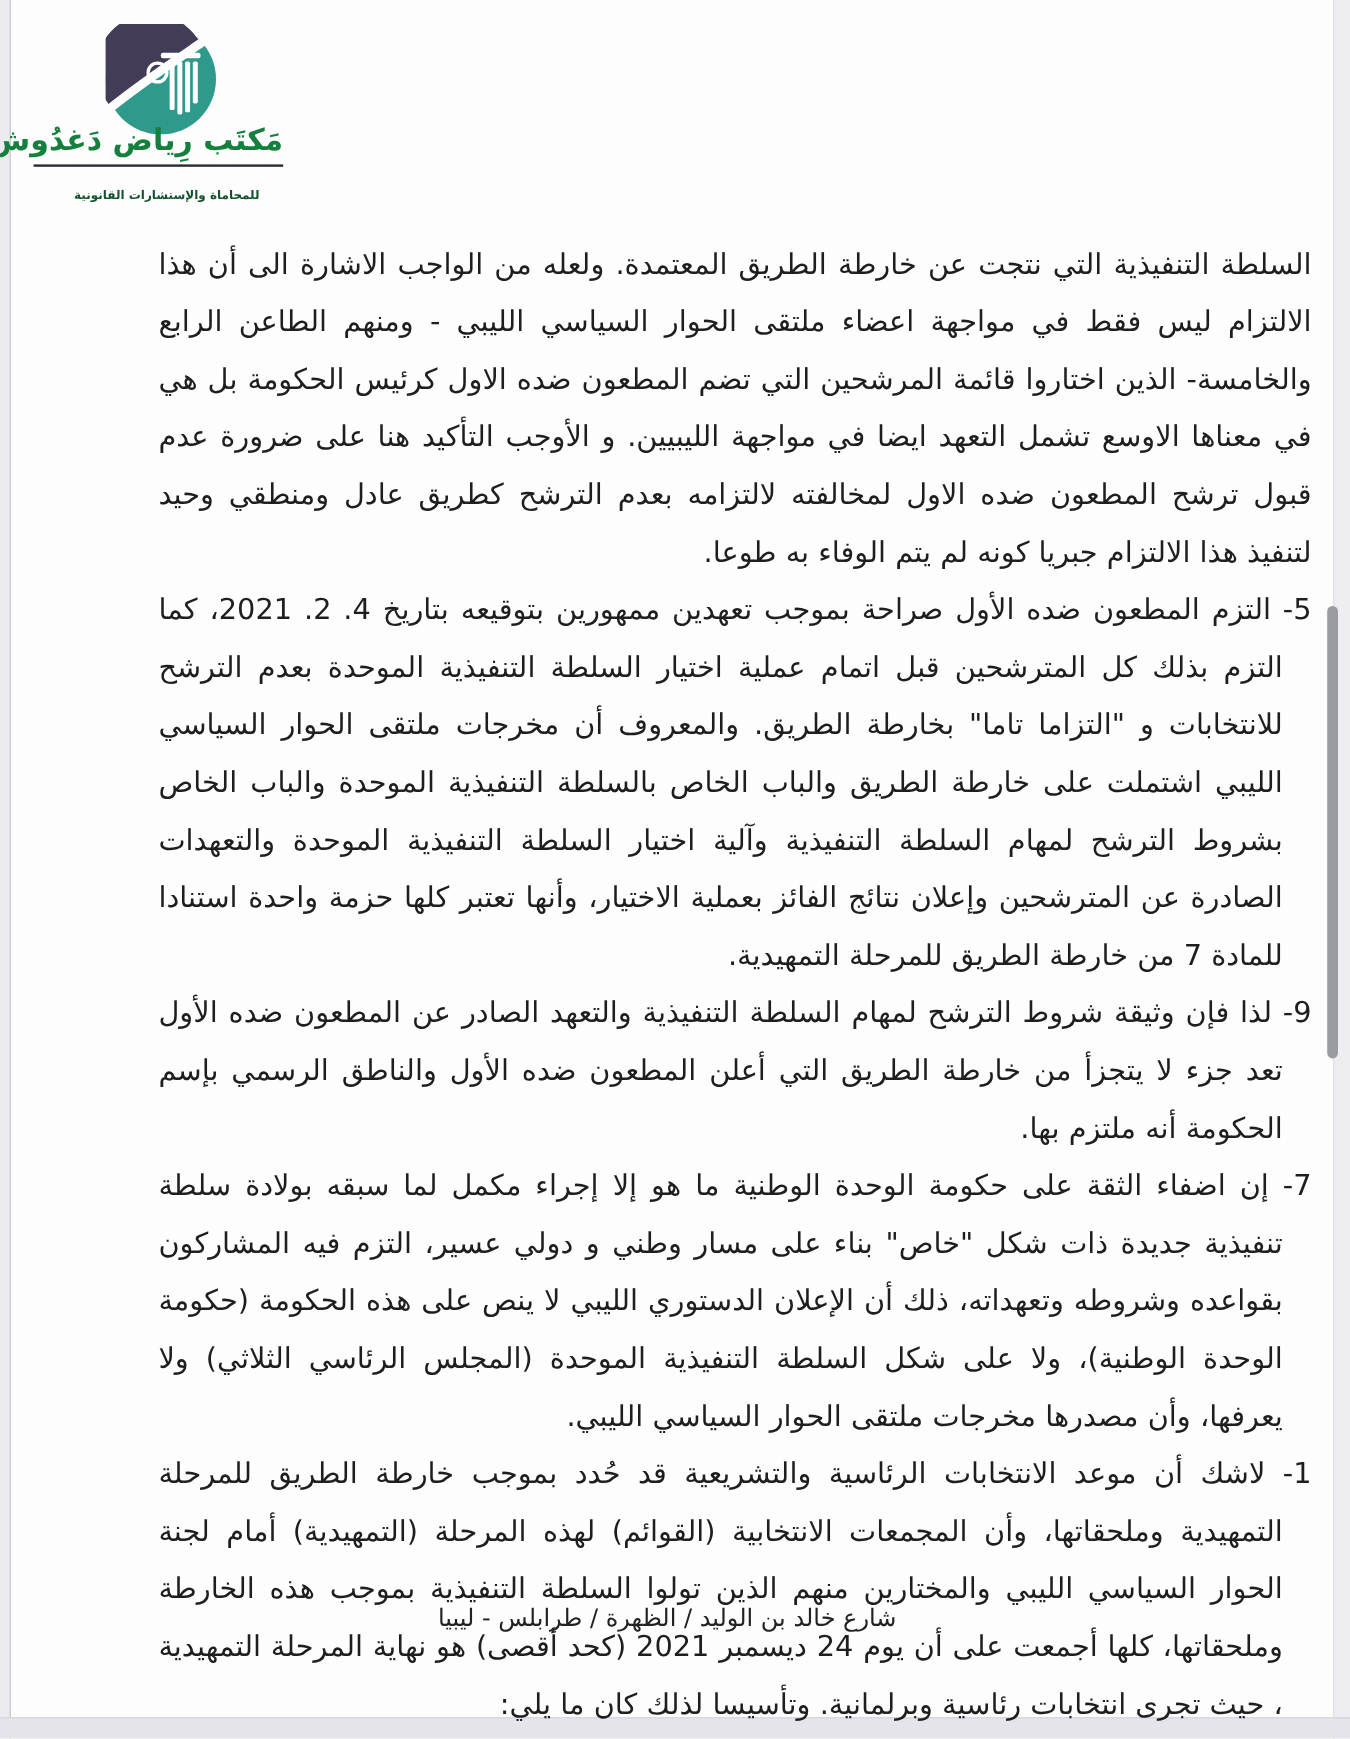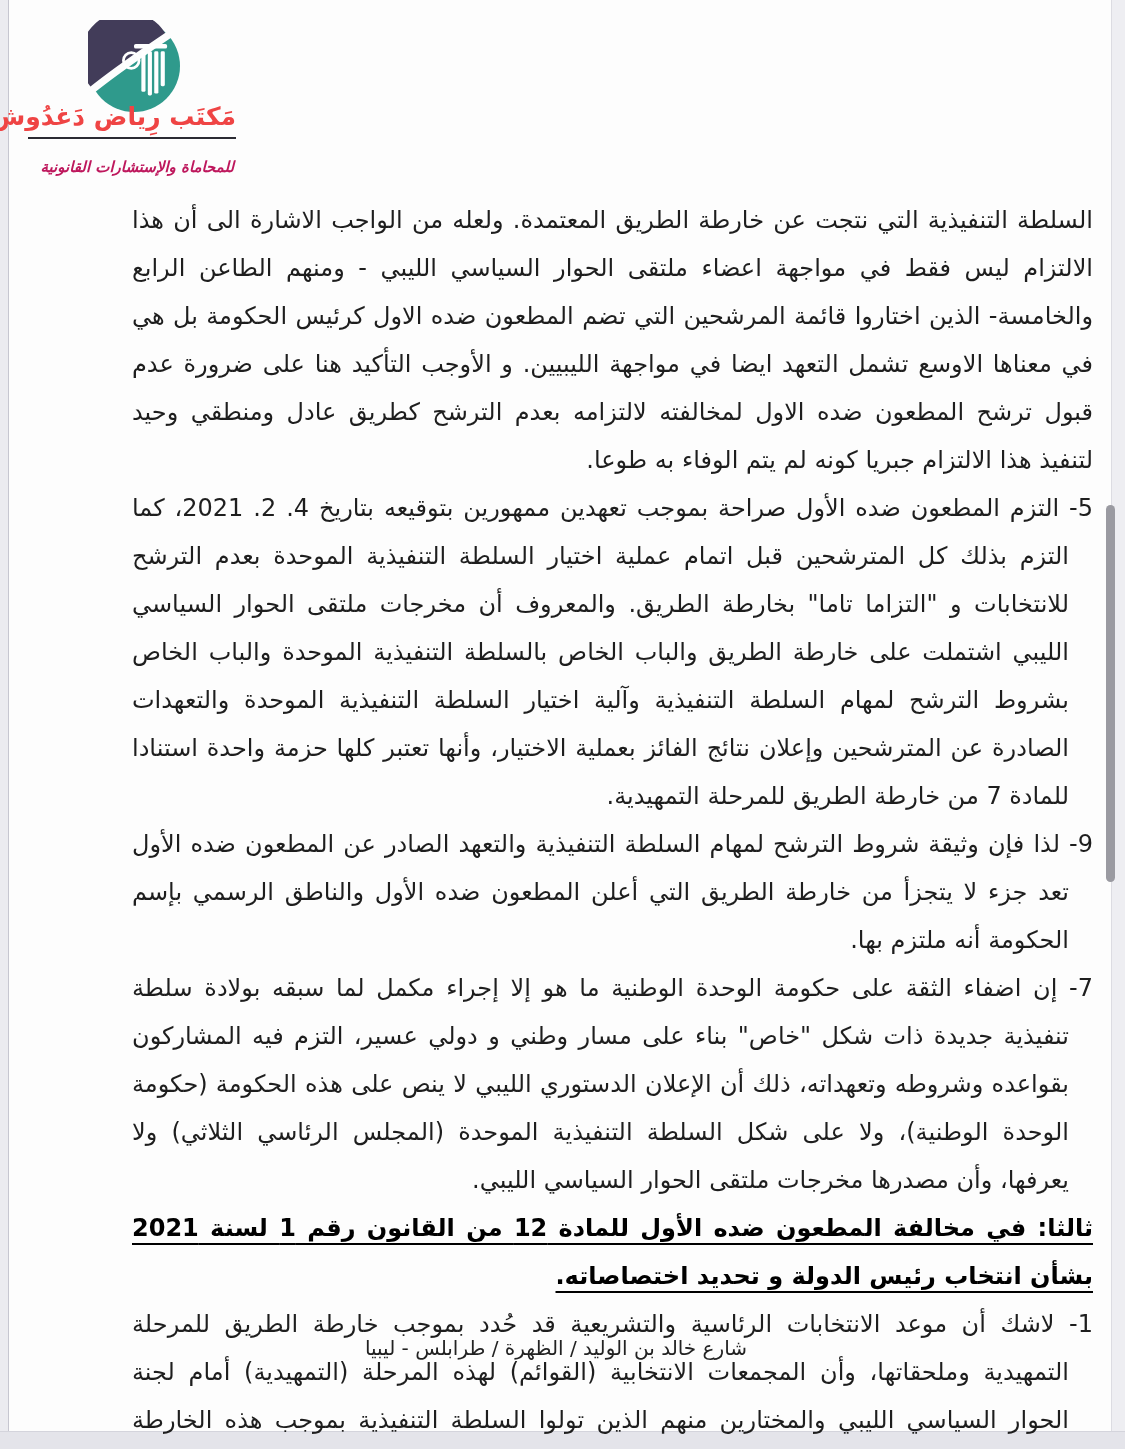--- a/index.html
+++ b/index.html
@@ -14,27 +14,27 @@
     background:#eeeef2;border-left:1px solid #dcdce2;}
   .scroll-thumb{position:absolute;right:10px;top:505px;width:9px;height:377px;
     background:#9a9aa1;border-radius:5px;}
   .gutter-bottom{position:absolute;left:0;bottom:0;width:100%;height:17px;
     background:#e4e4ea;border-top:1px solid #d4d4dc;}
   
   .logo-mark{position:absolute;left:88px;top:20px;width:92px;height:92px;}
   .logo-name{
     position:absolute;left:28px;top:102px;width:208px;
     direction:rtl;text-align:left;white-space:nowrap;
-    font-size:25px;font-weight:700;color:#ef4444;
+    font-size:25px;font-weight:700;color:#15803d;
     padding-bottom:6px;border-bottom:2px solid #2b2b33;
   }
   .logo-sub{
     position:absolute;left:44px;top:158px;width:190px;
     direction:rtl;text-align:center;white-space:nowrap;
-    font-size:15px;font-weight:700;color:#be185d;font-style:italic;
+    font-size:10px;font-weight:700;color:#14532d;
   }
   
   .doc-body{
     position:absolute;top:196px;right:32px;width:961px;
     direction:rtl;text-align:justify;
     font-size:24px;line-height:48px;color:#1e1e1e;
   }
   .doc-body p{margin:0;}
   .hang{padding-right:24px;text-indent:-24px;}
   .heading{
@@ -77,19 +77,18 @@
     </div>
     <div class="logo-name">مَكتَب رِياض دَغدُوش</div>
     <div class="logo-sub">للمحاماة والإستشارات القانونية</div>
   </header>
 
   <main class="doc-body">
     <p>السلطة التنفيذية التي نتجت عن خارطة الطريق المعتمدة. ولعله من الواجب الاشارة الى أن هذا الالتزام ليس فقط في مواجهة اعضاء ملتقى الحوار السياسي الليبي - ومنهم الطاعن الرابع والخامسة-  الذين اختاروا قائمة المرشحين التي تضم المطعون ضده الاول كرئيس الحكومة بل هي في معناها الاوسع تشمل التعهد ايضا في مواجهة الليبيين.  و الأوجب التأكيد هنا على ضرورة عدم قبول ترشح المطعون ضده الاول لمخالفته لالتزامه بعدم الترشح كطريق عادل ومنطقي وحيد لتنفيذ هذا الالتزام جبريا كونه لم يتم الوفاء به طوعا.</p>
     <p class="hang">5- التزم المطعون ضده الأول صراحة بموجب تعهدين ممهورين بتوقيعه بتاريخ 4. 2. 2021، كما التزم بذلك كل المترشحين قبل اتمام عملية اختيار السلطة التنفيذية الموحدة بعدم الترشح للانتخابات و "التزاما تاما" بخارطة الطريق. والمعروف أن مخرجات ملتقى الحوار السياسي الليبي اشتملت على خارطة الطريق والباب الخاص بالسلطة التنفيذية الموحدة والباب الخاص بشروط الترشح لمهام السلطة التنفيذية وآلية اختيار السلطة التنفيذية الموحدة والتعهدات الصادرة عن المترشحين وإعلان نتائج الفائز بعملية الاختيار، وأنها تعتبر كلها حزمة واحدة استنادا للمادة 7 من خارطة الطريق للمرحلة التمهيدية.</p>
     <p class="hang">9- لذا فإن وثيقة شروط الترشح لمهام السلطة التنفيذية والتعهد الصادر عن المطعون ضده الأول تعد جزء لا يتجزأ من خارطة الطريق التي أعلن المطعون ضده الأول والناطق الرسمي بإسم الحكومة أنه ملتزم بها.</p>
     <p class="hang">7- إن اضفاء الثقة على حكومة الوحدة الوطنية ما هو إلا إجراء مكمل لما سبقه بولادة سلطة تنفيذية جديدة ذات شكل "خاص" بناء على مسار وطني و دولي عسير، التزم فيه المشاركون بقواعده وشروطه وتعهداته، ذلك أن الإعلان الدستوري الليبي لا ينص على هذه الحكومة (حكومة الوحدة الوطنية)، ولا على شكل السلطة التنفيذية الموحدة (المجلس الرئاسي الثلاثي) ولا يعرفها، وأن مصدرها مخرجات ملتقى الحوار السياسي الليبي.</p>
-    <p class="heading">ثالثا: في مخالفة المطعون ضده الأول للمادة 12 من القانون رقم 1 لسنة 2021 بشأن انتخاب رئيس الدولة و تحديد اختصاصاته.</p>
     <p class="hang">1- لاشك أن موعد الانتخابات الرئاسية والتشريعية قد حُدد بموجب خارطة الطريق للمرحلة التمهيدية وملحقاتها، وأن المجمعات الانتخابية (القوائم) لهذه المرحلة (التمهيدية) أمام لجنة الحوار السياسي الليبي والمختارين منهم الذين تولوا السلطة التنفيذية بموجب هذه الخارطة وملحقاتها، كلها أجمعت على أن يوم 24 ديسمبر 2021 (كحد أقصى) هو نهاية المرحلة التمهيدية ، حيث تجرى انتخابات رئاسية وبرلمانية. وتأسيسا لذلك كان ما يلي:</p>
   </main>
 
   <div class="footer-address">شارع خالد بن الوليد / الظهرة / طرابلس - ليبيا</div>
 
 </div>
 
 </body></html>

